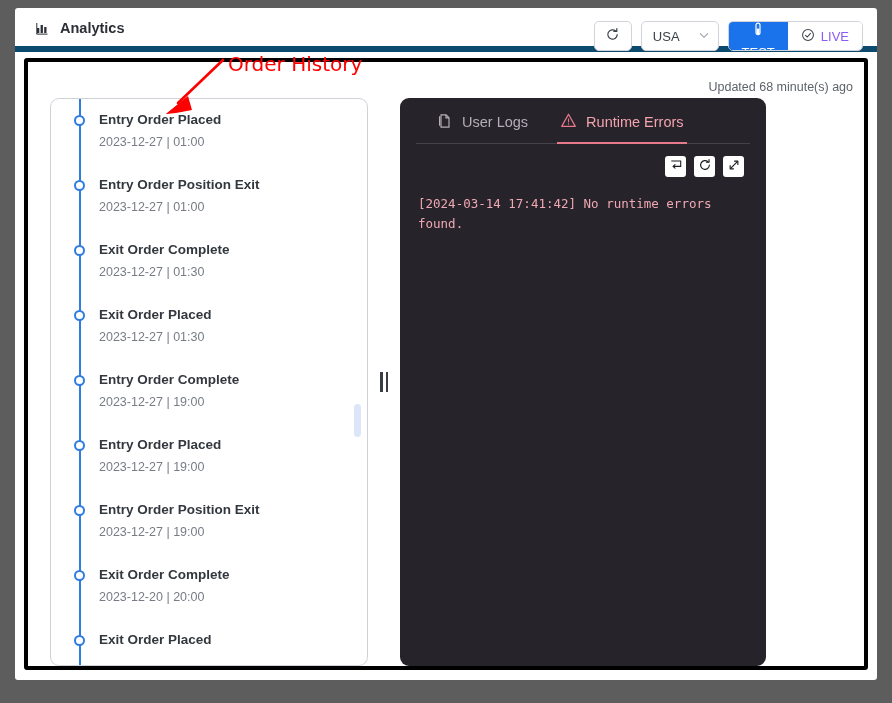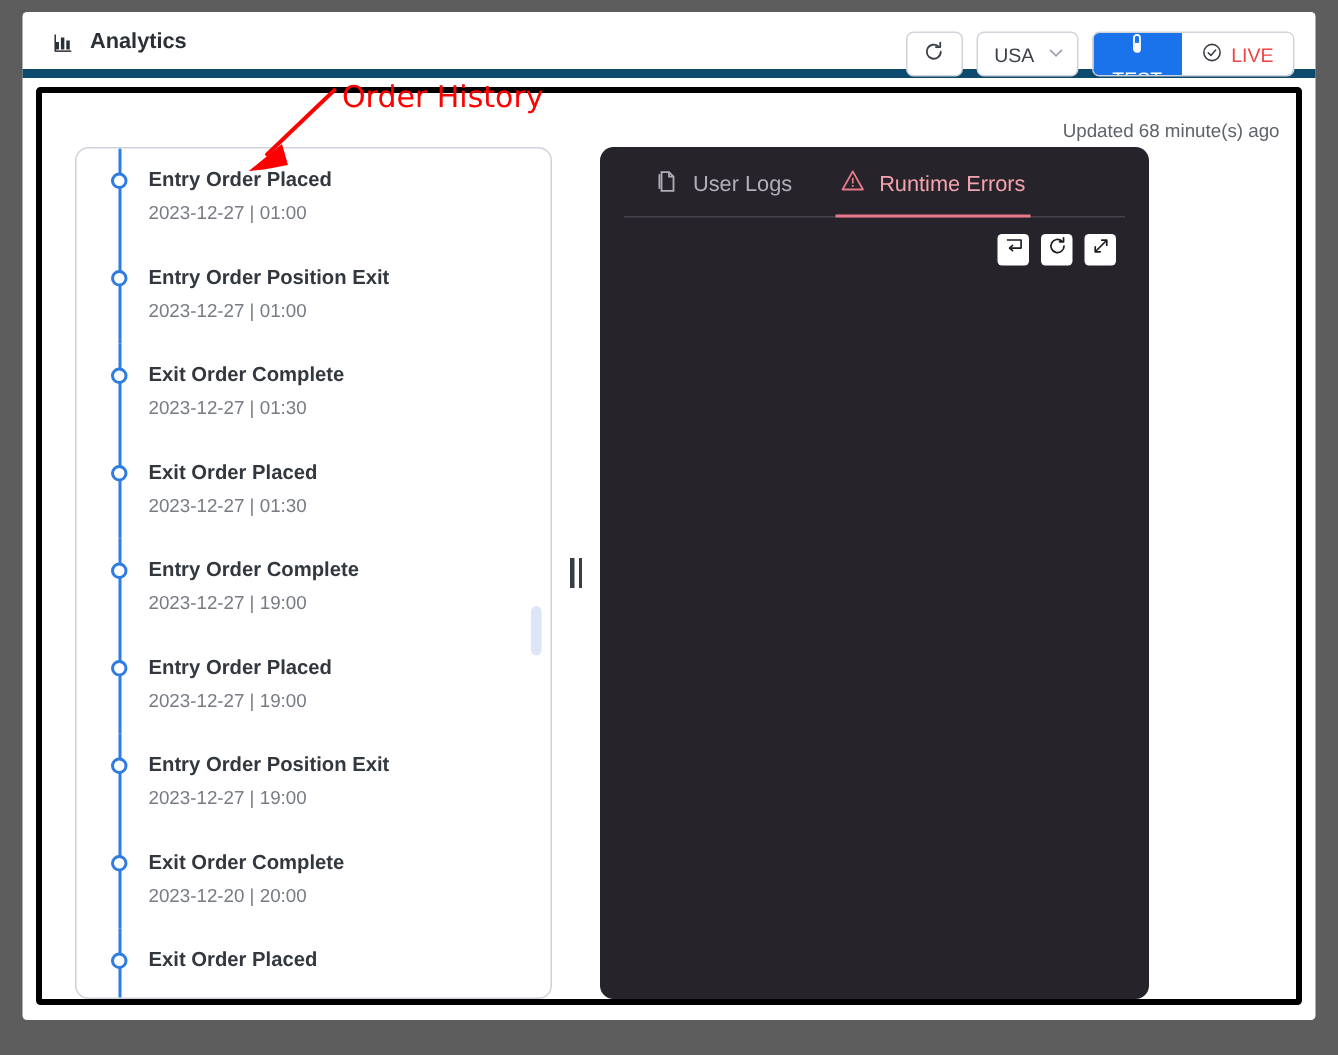--- a/index.html
+++ b/index.html
@@ -66,36 +66,36 @@
     border-radius: 5px;
     background: #fff;
     display: flex; align-items: center; justify-content: center;
     cursor: pointer;
     font-size: 13px;
     color: #3c4148;
   }
   #refresh-button { width: 38px; }
   #region-select {
     padding: 0 9px 0 11px;
-    gap: 9px;
+    gap: 19px;
     min-width: 62px;
   }
   .chev { color: #9aa1ab; font-size: 9px; }
   #mode-toggle {
     display: flex;
     border: 1px solid #d0d4da;
     border-radius: 5px;
     overflow: hidden;
     height: 30px;
   }
   .mode-btn {
     display: flex; align-items: center; gap: 6px;
     padding: 0 13px;
     font-size: 13px;
-    color: #ef4444;
+    color: #8b5cf6;
     background: #fff;
     cursor: pointer;
     border: none;
     font-family: inherit;
   }
   .mode-btn.active { background: #1a73ea; color: #fff; flex-direction: column; }
 
   
   #content-card {
     position: absolute;
@@ -462,20 +462,21 @@
             <span>
               <svg width="14" height="14" viewBox="0 0 16 16">
                 <path d="M4.2 11.8L11.8 4.2" stroke="#1c1b20" stroke-width="1.3" stroke-linecap="round"></path>
                 <path d="M8.6 3.6h3.8v3.8" fill="none" stroke="#1c1b20" stroke-width="1.3" stroke-linecap="round" stroke-linejoin="round"></path>
                 <path d="M7.4 12.4H3.6V8.6" fill="none" stroke="#1c1b20" stroke-width="1.3" stroke-linecap="round" stroke-linejoin="round"></path>
               </svg>
             </span>
           </div>
         </div>
 
+        <div id="console-output">[2024-03-14 17:41:42] No runtime errors found.</div>
       </div>
     </div>
   </div>
 </div>
 
 <div id="annotation-layer">
   <svg width="892" height="703">
     <line x1="223" y1="60" x2="178" y2="103" stroke="#ff0000" stroke-width="2.6" stroke-linecap="round"></line>
     <polygon points="166,114 186,98 181,112 191,108" fill="#ff0000"></polygon>
     <polygon points="166,114 188,96 192,110 176,113" fill="#ff0000"></polygon>

